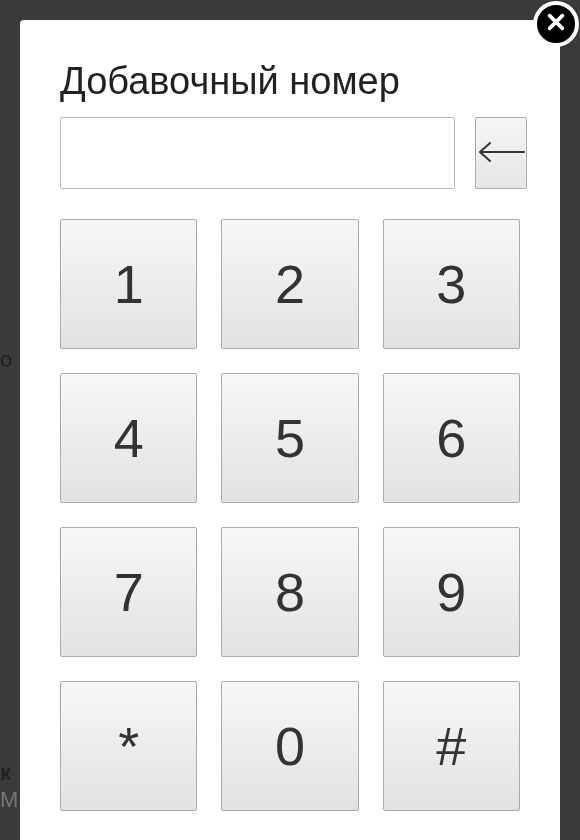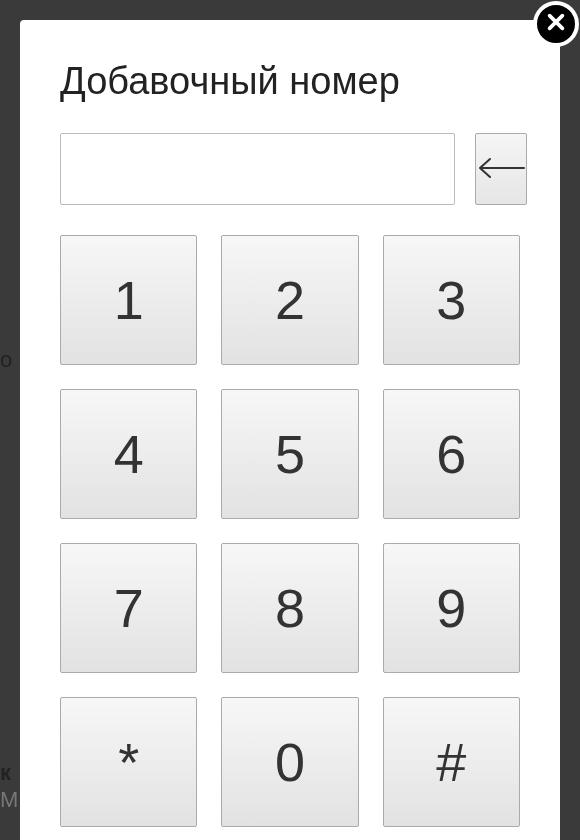--- a/index.html
+++ b/index.html
@@ -34,21 +34,21 @@
       align-items: center;
       justify-content: center;
       cursor: pointer;
       z-index: 10;
     }
     .close-btn svg { width: 22px; height: 22px; }
     .title {
       font-size: 38px;
       font-weight: 400;
       color: #222;
-      margin-bottom: 30px;
+      margin-bottom: 14px;
     }
     .input-row {
       display: flex;
       gap: 20px;
       margin-bottom: 30px;
     }
     .number-input {
       flex: 1;
       height: 72px;
       border: 1px solid #bbb;

